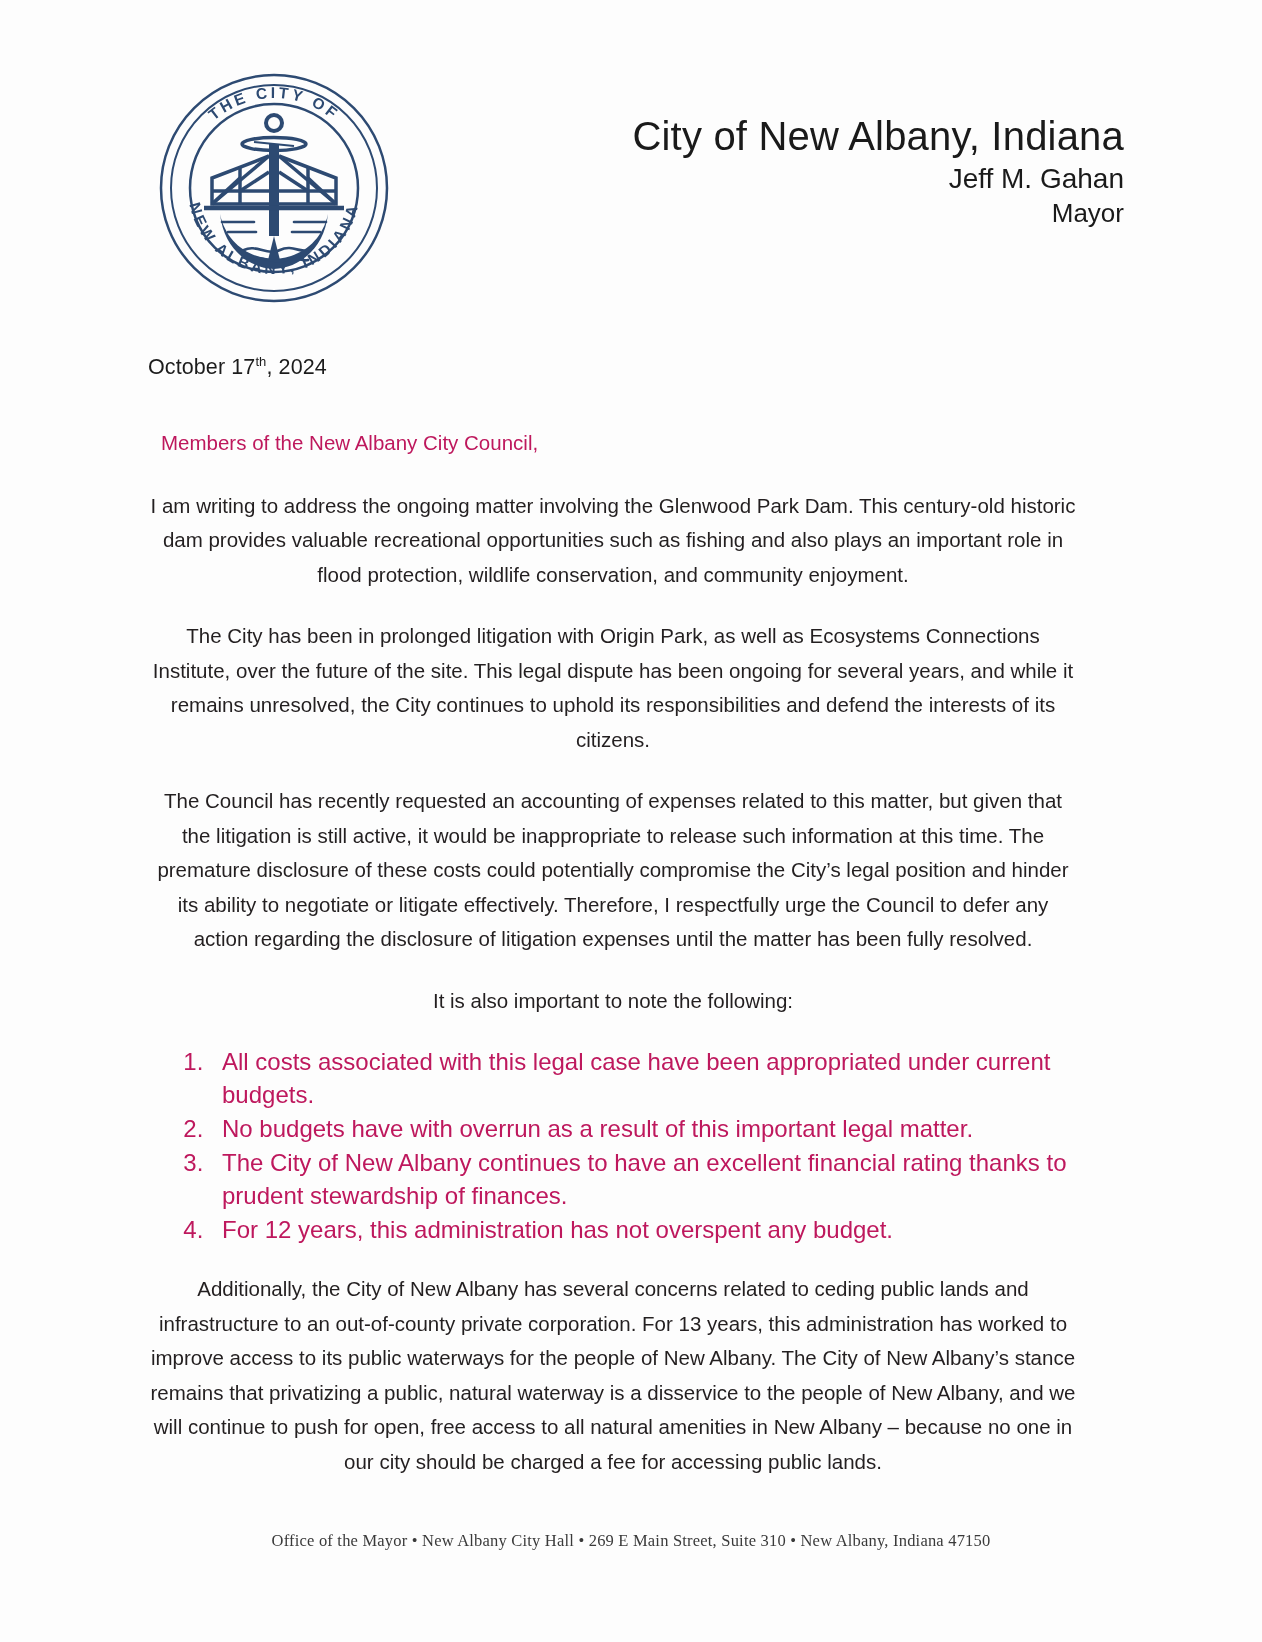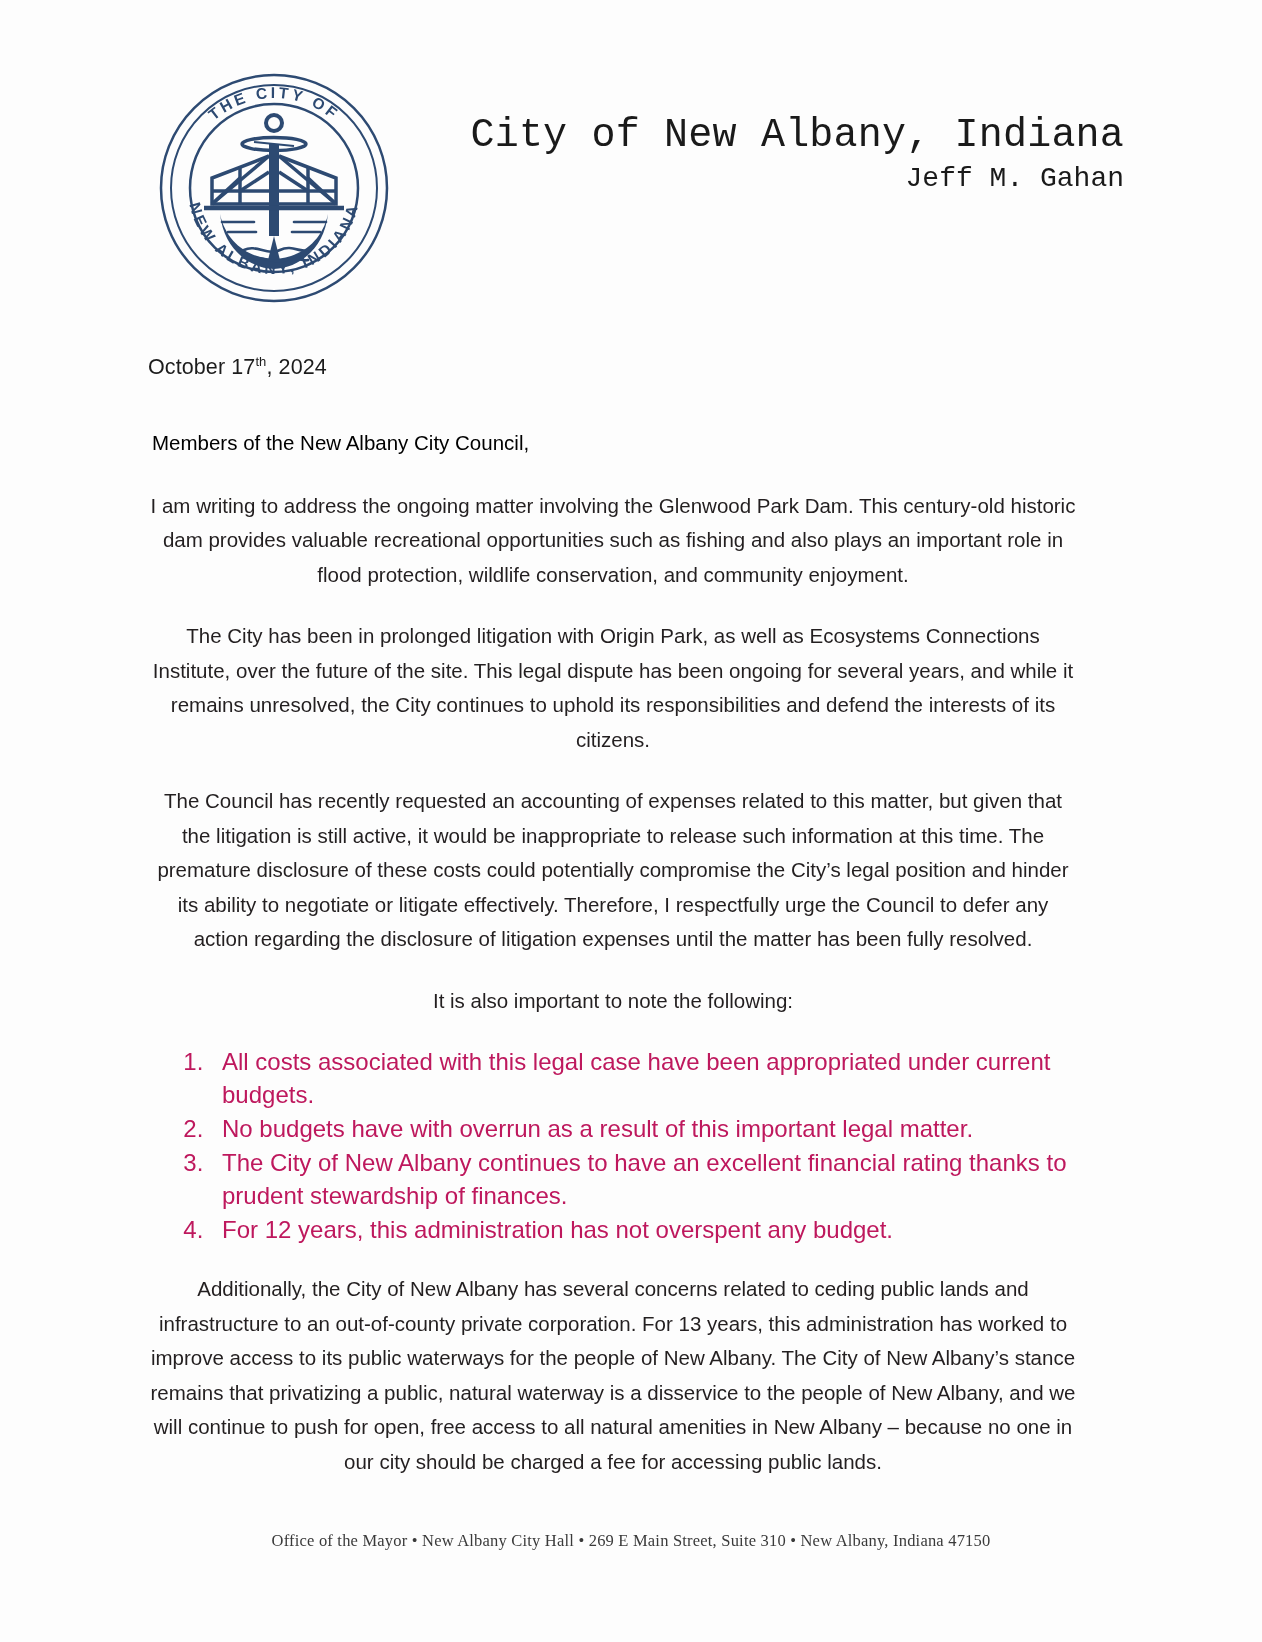--- a/index.html
+++ b/index.html
@@ -38,21 +38,21 @@
     top: 12px;
     width: 232px;
     height: 232px;
   }
 
   .header-text {
     position: absolute;
     right: 138px;
     top: 52px;
     text-align: right;
-    font-family: Liberation Mono, monospace;
+    font-family: Liberation Sans, sans-serif;
     color: #1a1a1a;
   }
   .header-title {
     font-size: 40px;
     line-height: 48px;
     letter-spacing: 0.2px;
     white-space: nowrap;
   }
   .header-name {
     font-size: 28px;
@@ -89,22 +89,22 @@
     font-size: 20.5px;
     line-height: 34.5px;
     margin: 0 0 27px 0;
     color: #231f20;
     text-align: center;
   }
 
   p.salutation {
     font-size: 20.5px;
     line-height: 34.5px;
-    margin: 0 0 28px 4px;
-    color: #000000;
+    margin: 0 0 28px 13px;
+    color: #be185d;
   }
 
   ol.notes {
     margin: 6px 0 26px 0;
     padding-left: 62px;
     font-size: 24px;
     line-height: 33px;
     color: #be185d;
   }
   ol.notes li {
@@ -191,20 +191,21 @@
           <path d="M 134 160 L 162 160"></path>
           <path d="M 86 178 C 98 172 110 184 122 178 C 134 172 144 182 152 178"></path>
           <path d="M 92 188 C 104 182 116 193 128 188 C 138 184 144 190 150 188"></path>
         </g>
       </svg>
     </div>
 
     <div class="header-text">
       <div class="header-title">City of New Albany, Indiana</div>
       <div class="header-name">Jeff M. Gahan</div>
+      <div class="header-role">Mayor</div>
     </div>
   </div>
 
   <div class="body-block">
 
     <div class="date-line"><span>October 17</span><sup>th</sup><span>, 2024</span></div>
 
     <p class="salutation">Members of the New Albany City Council,</p>
 
     <p class="para">I am writing to address the ongoing matter involving the Glenwood Park Dam. This century-old historic dam provides valuable recreational opportunities such as fishing and also plays an important role in flood protection, wildlife conservation, and community enjoyment.</p>

